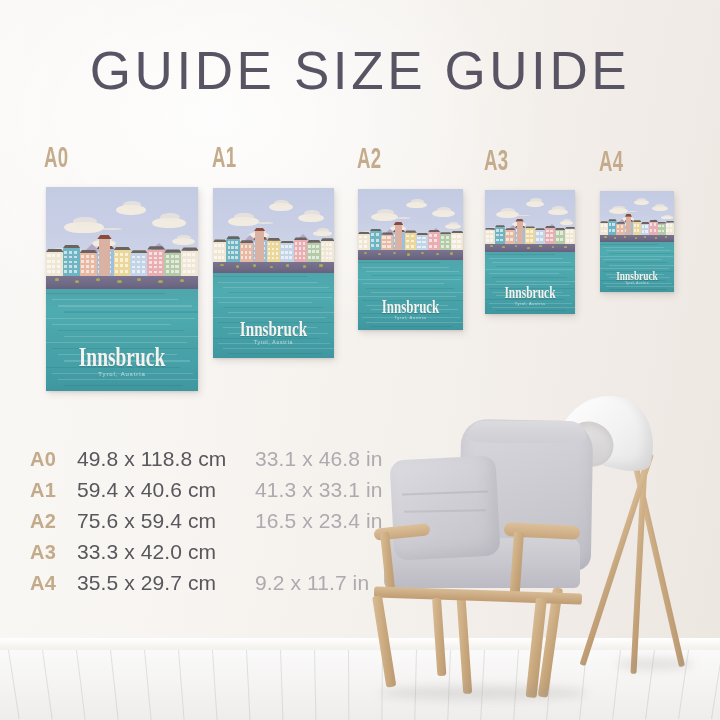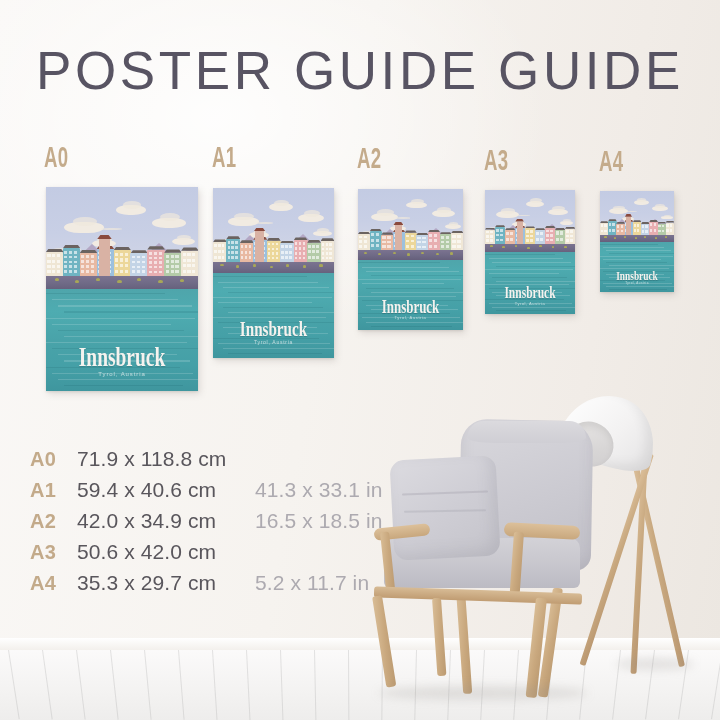--- a/index.html
+++ b/index.html
@@ -124,21 +124,21 @@
       <div class="plank" style="left: 484px; transform: rotate(3.1deg);"></div>
       <div class="plank" style="left: 518px; transform: rotate(3.95deg);"></div>
       <div class="plank" style="left: 552px; transform: rotate(4.8deg);"></div>
       <div class="plank" style="left: 586px; transform: rotate(5.65deg);"></div>
       <div class="plank" style="left: 620px; transform: rotate(6.5deg);"></div>
       <div class="plank" style="left: 654px; transform: rotate(7.35deg);"></div>
       <div class="plank" style="left: 688px; transform: rotate(8.2deg);"></div>
       <div class="plank" style="left: 722px; transform: rotate(9.05deg);"></div>
     </div>
 
-  <div class="title">POSTER GUIDE GUIDE</div>
+  <div class="title">GUIDE SIZE GUIDE</div>
 
   <div class="plabel" style="left:44px;top:142px;">A0</div>
   <div class="plabel" style="left:212px;top:142px;">A1</div>
   <div class="plabel" style="left:357px;top:143px;">A2</div>
   <div class="plabel" style="left:484px;top:145px;">A3</div>
   <div class="plabel" style="left:599px;top:146px;">A4</div>
 
   <div class="poster" id="p0" style="left:46px;top:187px;width:152px;height:204px;">
       <div class="art">
         <div class="sky" style="height: 50%;"></div>
@@ -947,40 +947,41 @@
           <div class="wave dk" style="top: 94%; height: 1px; left: 12%; width: 78%;"></div>
         </div>
         <div class="ptitle" style="top: 77.77px; font-size: 13px;">Innsbruck</div>
         <div class="psub" style="top: 90.979px; font-size: 3px; letter-spacing: 0.444px;">Tyrol, Austria</div>
       </div>
     </div>
 
   <div class="table">
     <div class="trow">
       <div class="t-code">A0</div>
-      <div class="t-cm">71.9 x 118.8 cm</div>
+      <div class="t-cm">49.8 x 118.8 cm</div>
+      <div class="t-in">33.1 x 46.8 in</div>
     </div>
     <div class="trow">
       <div class="t-code">A1</div>
       <div class="t-cm">59.4 x 40.6 cm</div>
       <div class="t-in">41.3 x 33.1 in</div>
     </div>
     <div class="trow">
       <div class="t-code">A2</div>
-      <div class="t-cm">42.0 x 34.9 cm</div>
-      <div class="t-in">16.5 x 18.5 in</div>
+      <div class="t-cm">75.6 x 59.4 cm</div>
+      <div class="t-in">16.5 x 23.4 in</div>
     </div>
     <div class="trow">
       <div class="t-code">A3</div>
-      <div class="t-cm">50.6 x 42.0 cm</div>
+      <div class="t-cm">33.3 x 42.0 cm</div>
     </div>
     <div class="trow">
       <div class="t-code">A4</div>
-      <div class="t-cm">35.3 x 29.7 cm</div>
-      <div class="t-in">5.2 x 11.7 in</div>
+      <div class="t-cm">35.5 x 29.7 cm</div>
+      <div class="t-in">9.2 x 11.7 in</div>
     </div>
   </div>
 
   <div class="lamp">
 
     <div class="tripleg" style="left:74px;top:58px;width:6px;height:218px;transform:rotate(-13deg);transform-origin:top center;"></div>
     <div class="tripleg" style="left:86px;top:58px;width:6px;height:220px;transform:rotate(3deg);transform-origin:top center;"></div>
     <div class="tripleg" style="left:92px;top:58px;width:6px;height:222px;transform:rotate(18deg);transform-origin:top center;"></div>
     <div class="collar" style="left:76px;top:42px;width:20px;height:20px;border-radius:3px 3px 6px 6px;transform:rotate(4deg);"></div>
 

